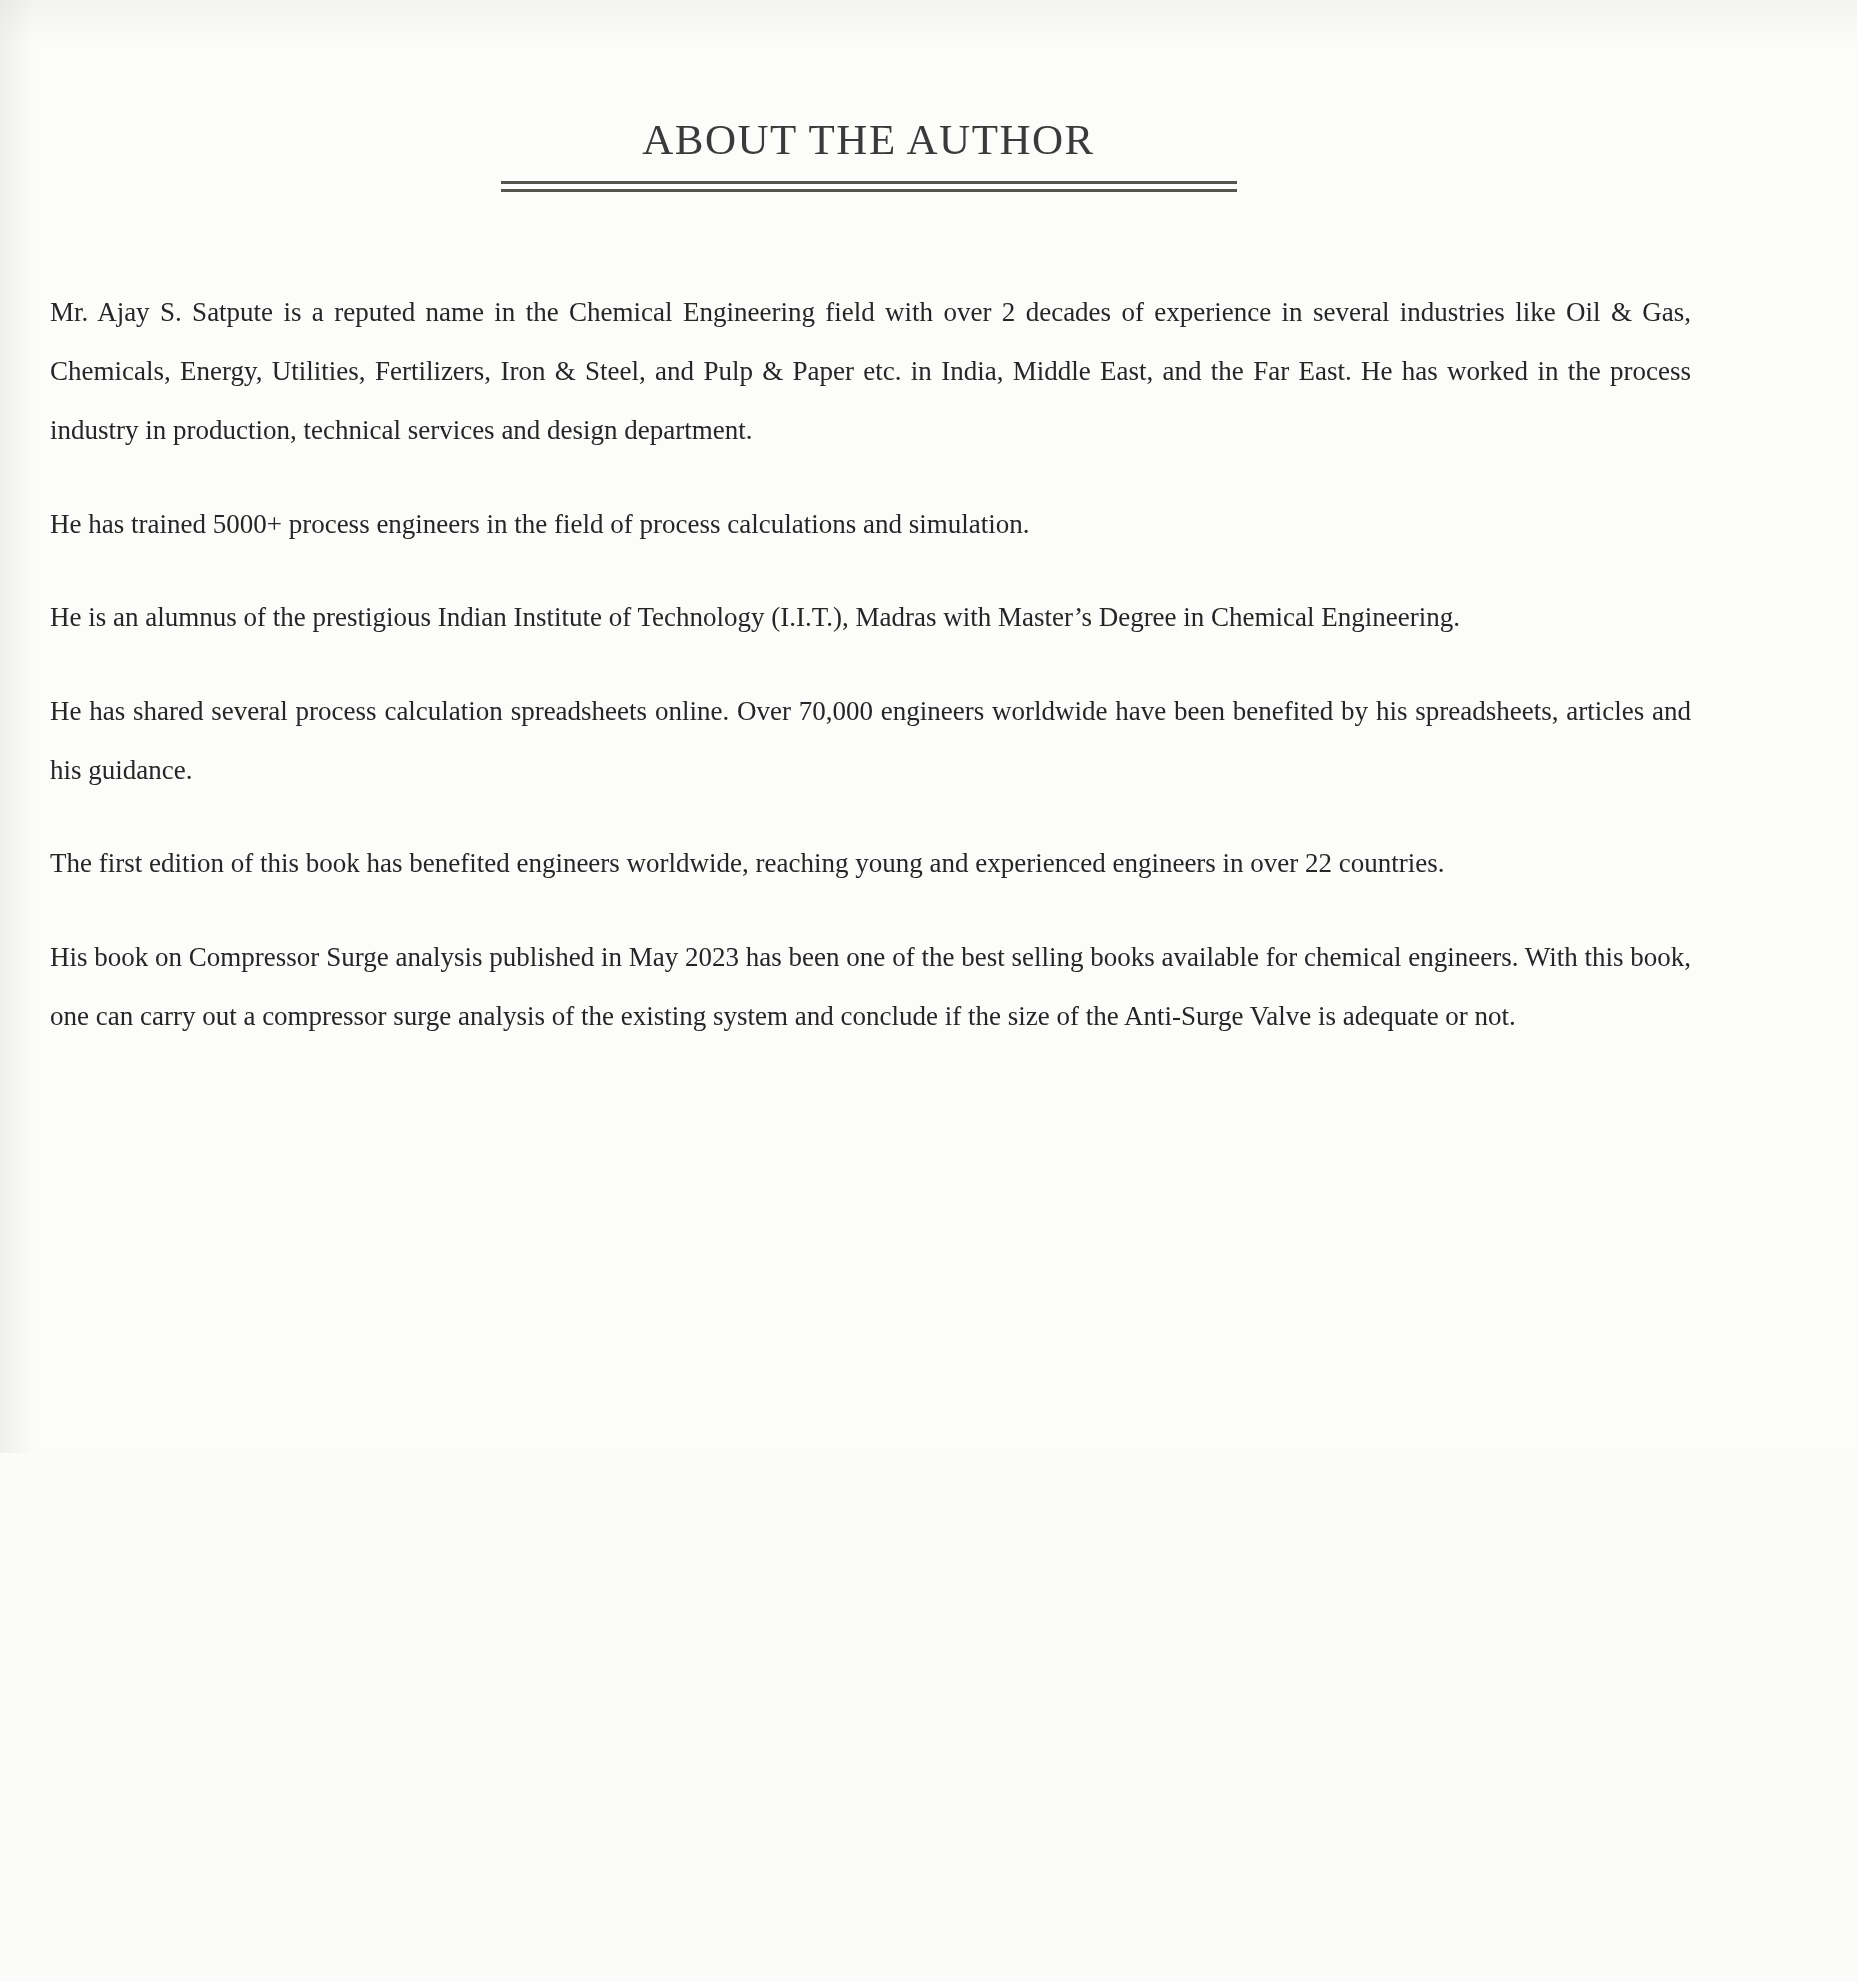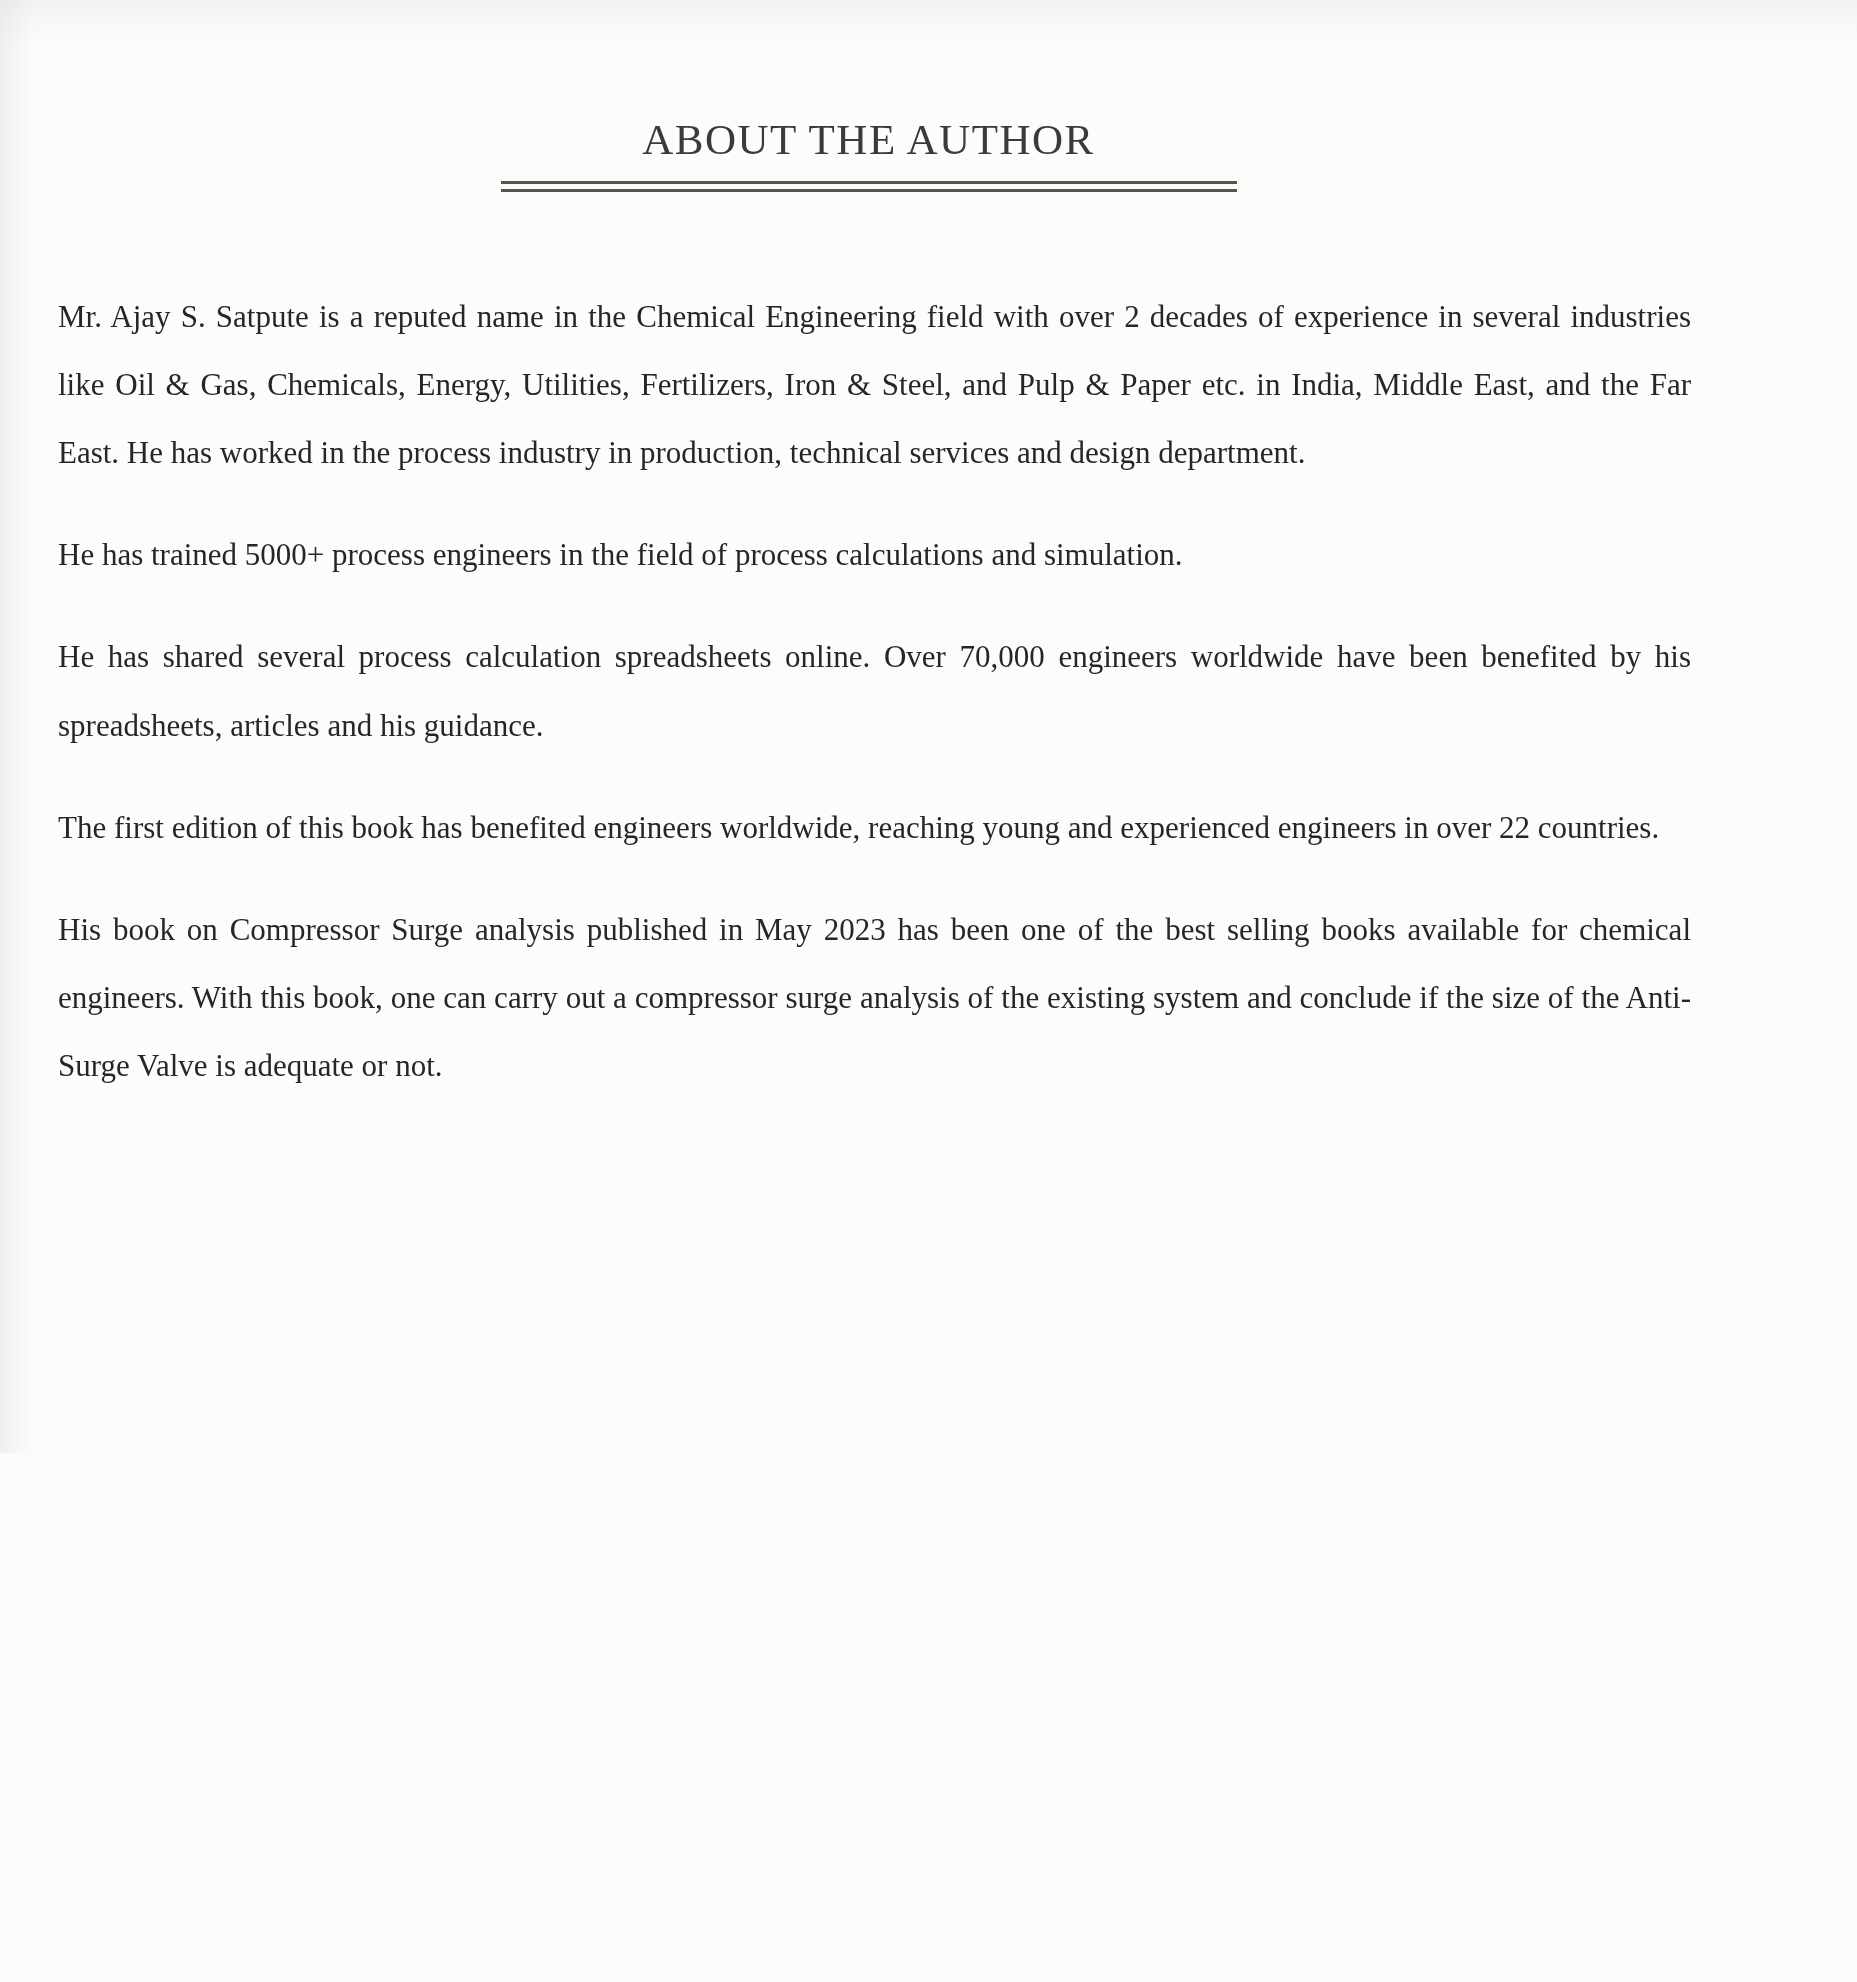--- a/index.html
+++ b/index.html
@@ -43,22 +43,22 @@
     height: 4.6px;
     margin: 17px auto 0 auto;
     border-top: 3.9px solid #55544f;
     border-bottom: 3.1px solid #55544f;
     background: transparent;
   }
   main.bio {
     max-width: 1650px;
   }
   main.bio p {
-    margin: 0 0 34px 12px;
-    font-size: 31px;
+    margin: 0 0 34px 4px;
+    font-size: 27px;
     line-height: 2.2;
     text-align: justify;
     color: #262626;
   }
   main.bio p:last-child {
     margin-bottom: 0;
   }
 </style>
 </head>
 <body>
@@ -66,19 +66,20 @@
 <div class="page">
 
   <header class="title-block">
     <h1 class="page-title">ABOUT THE AUTHOR</h1>
     <div class="double-rule"></div>
   </header>
 
   <main class="bio">
     <p>Mr. Ajay S. Satpute is a reputed name in the Chemical Engineering field with over 2 decades of experience in several industries like Oil &amp; Gas, Chemicals, Energy, Utilities, Fertilizers, Iron &amp; Steel, and Pulp &amp; Paper etc. in India, Middle East, and the Far East. He has worked in the process industry in production, technical services and design department.</p>
     <p>He has trained 5000+ process engineers in the field of process calculations and simulation.</p>
+    <p>He is an alumnus of the prestigious Indian Institute of Technology (I.I.T.), Madras with Master’s Degree in Chemical Engineering.</p>
     <p>He has shared several process calculation spreadsheets online. Over 70,000 engineers worldwide have been benefited by his spreadsheets, articles and his guidance.</p>
     <p>The first edition of this book has benefited engineers worldwide, reaching young and experienced engineers in over 22 countries.</p>
     <p>His book on Compressor Surge analysis published in May 2023 has been one of the best selling books available for chemical engineers. With this book, one can carry out a compressor surge analysis of the existing system and conclude if the size of the Anti-Surge Valve is adequate or not.</p>
   </main>
 
 </div>
 
 
 </body></html>

